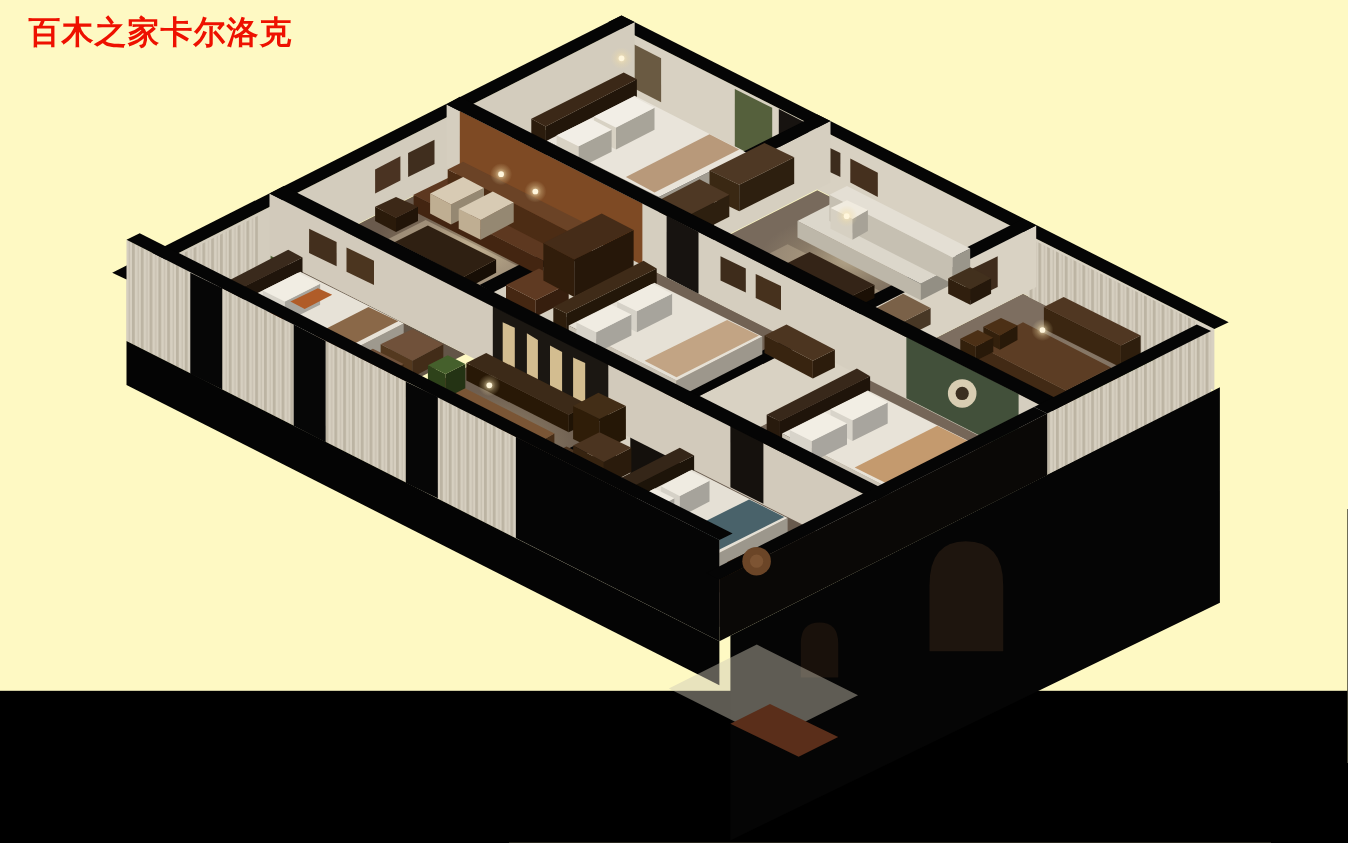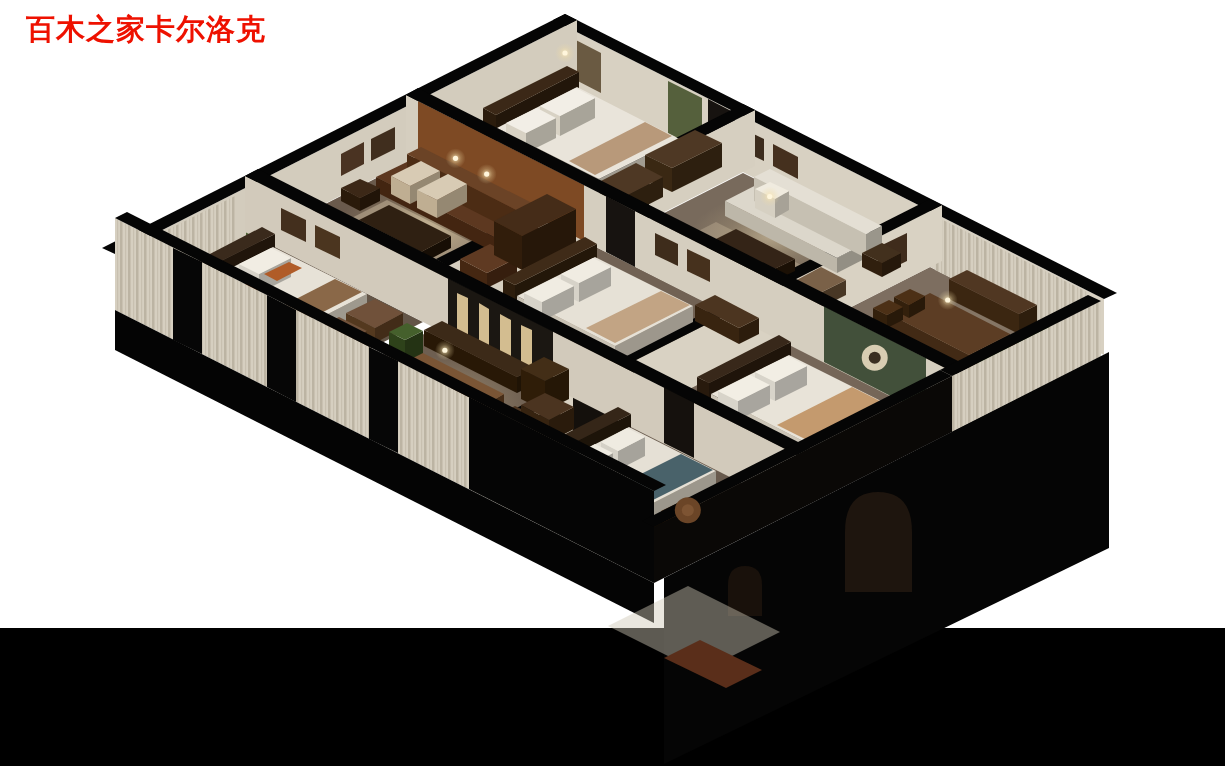--- a/index.html
+++ b/index.html
@@ -1,16 +1,16 @@
 <!DOCTYPE html>
 <html><head>
 <meta charset="utf-8">
 <style>
   html,body{margin:0;padding:0;background:#000;width:1225px;height:766px;overflow:hidden;}
-  #stage{position:relative;width:1225px;height:628px;background:#ffffff;font-family:"Liberation Sans",sans-serif;}
+  #stage{position:relative;width:1225px;height:628px;background:#fef9c3;font-family:"Liberation Sans",sans-serif;}
   #brand{position:absolute;left:26px;top:10px;font-size:29px;font-weight:bold;color:#ee1100;letter-spacing:1px;white-space:nowrap;}
   svg{position:absolute;left:0;top:0;}
 </style>
 </head>
 <body>
 
 <div id="stage">
   <svg id="scene" width="1225" height="766" viewBox="0 0 1225 766">
     <defs>
       <radialGradient id="glowGrad">

